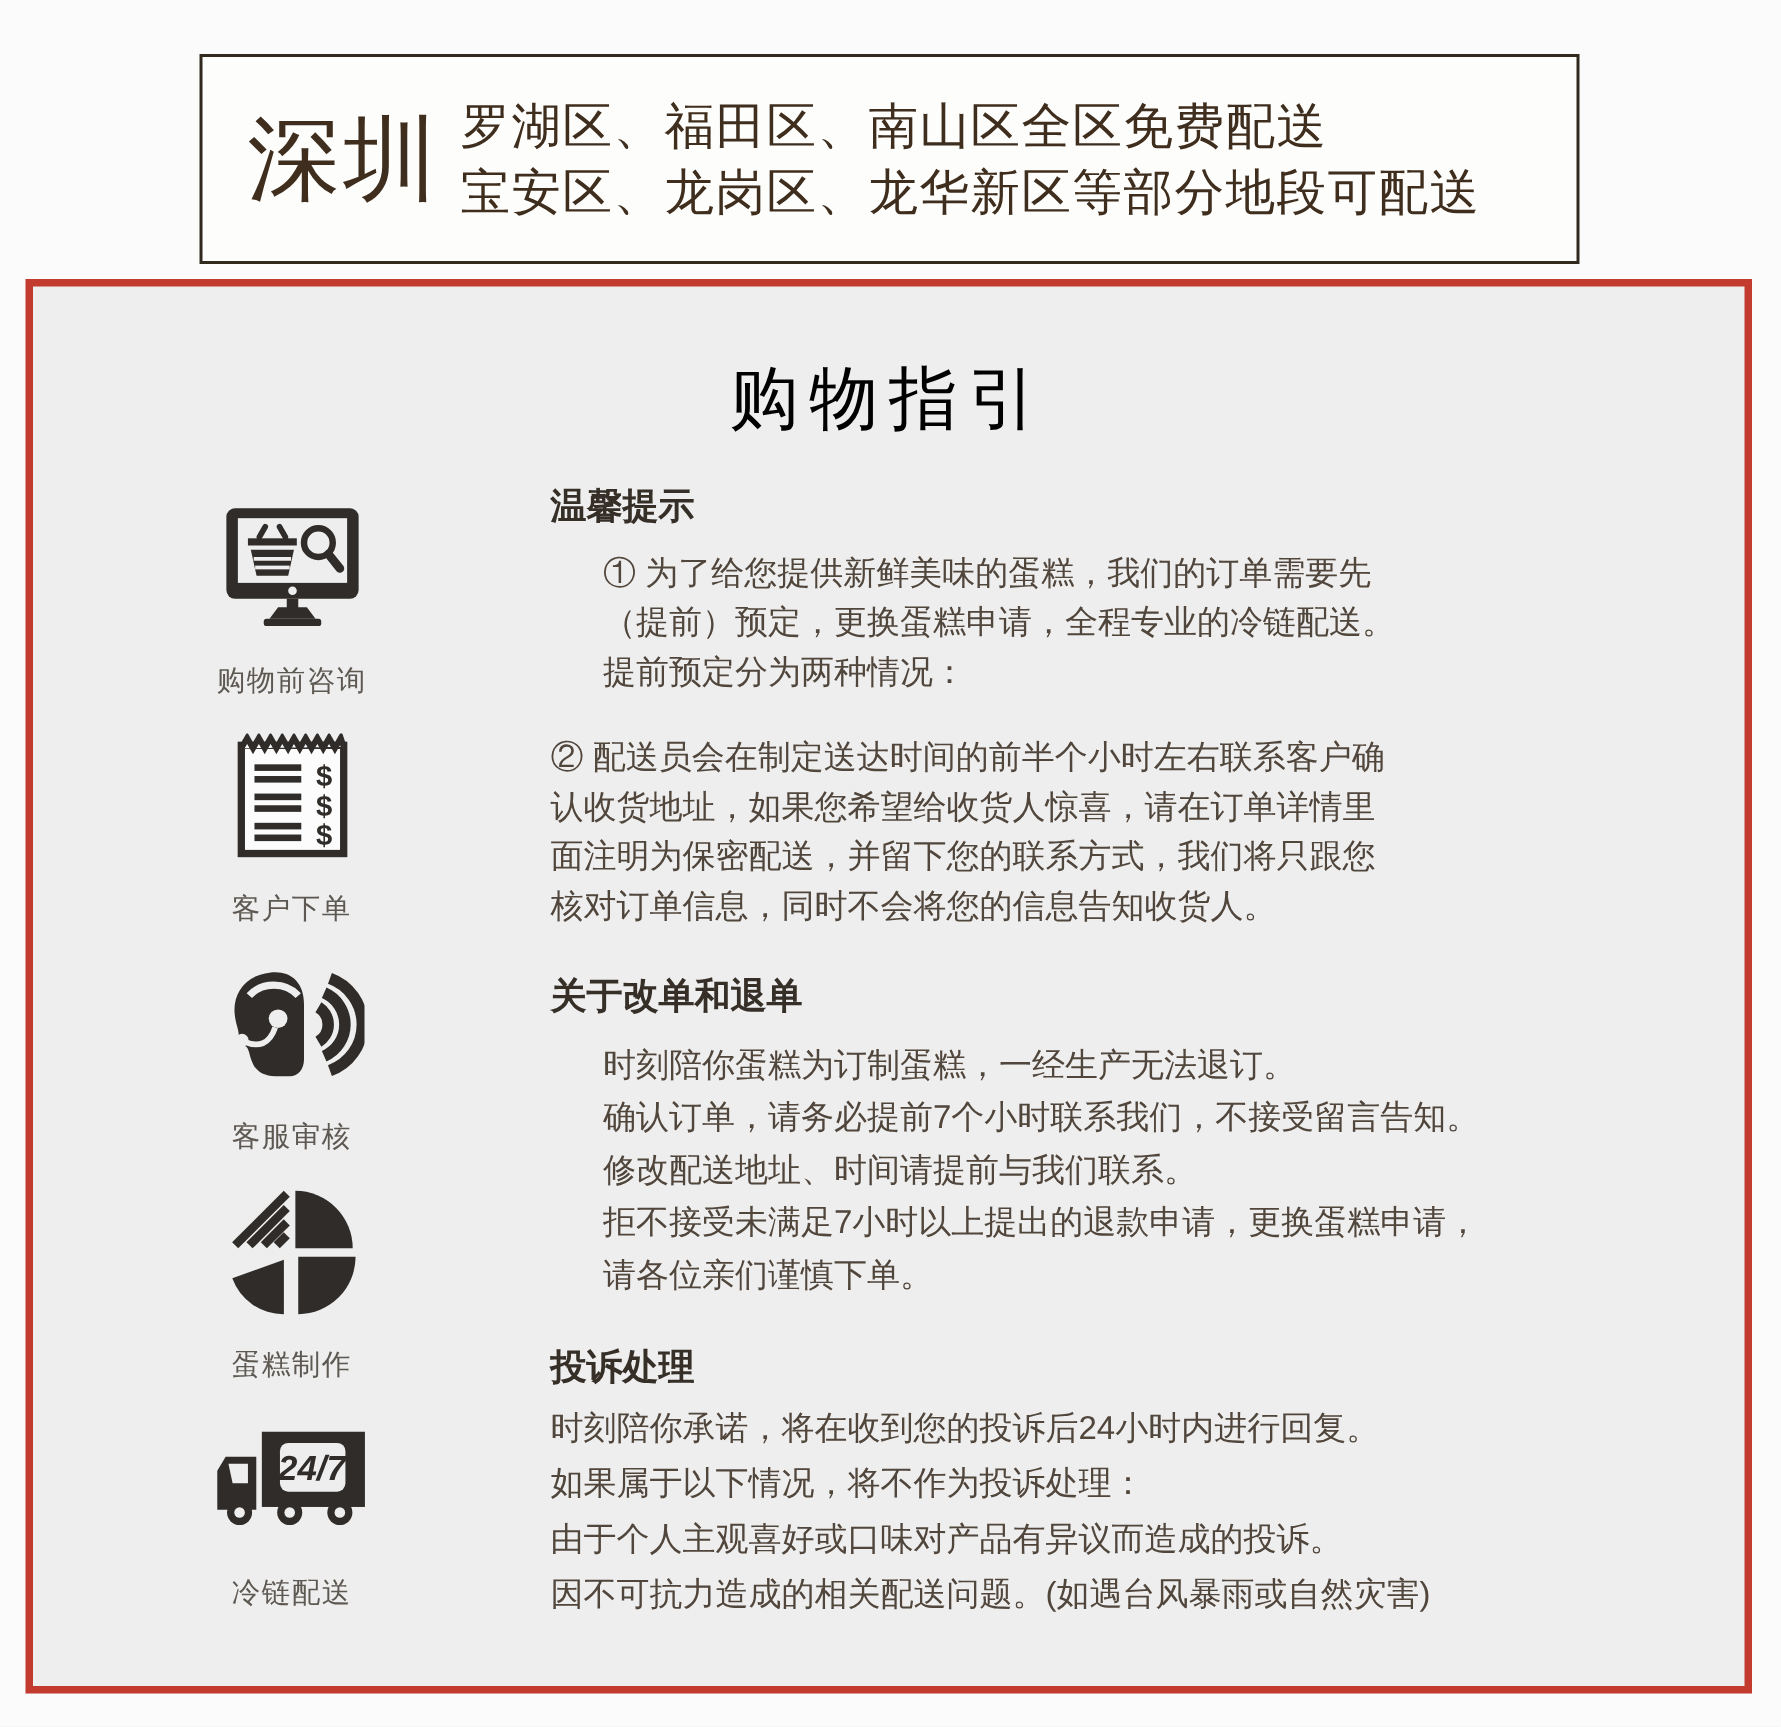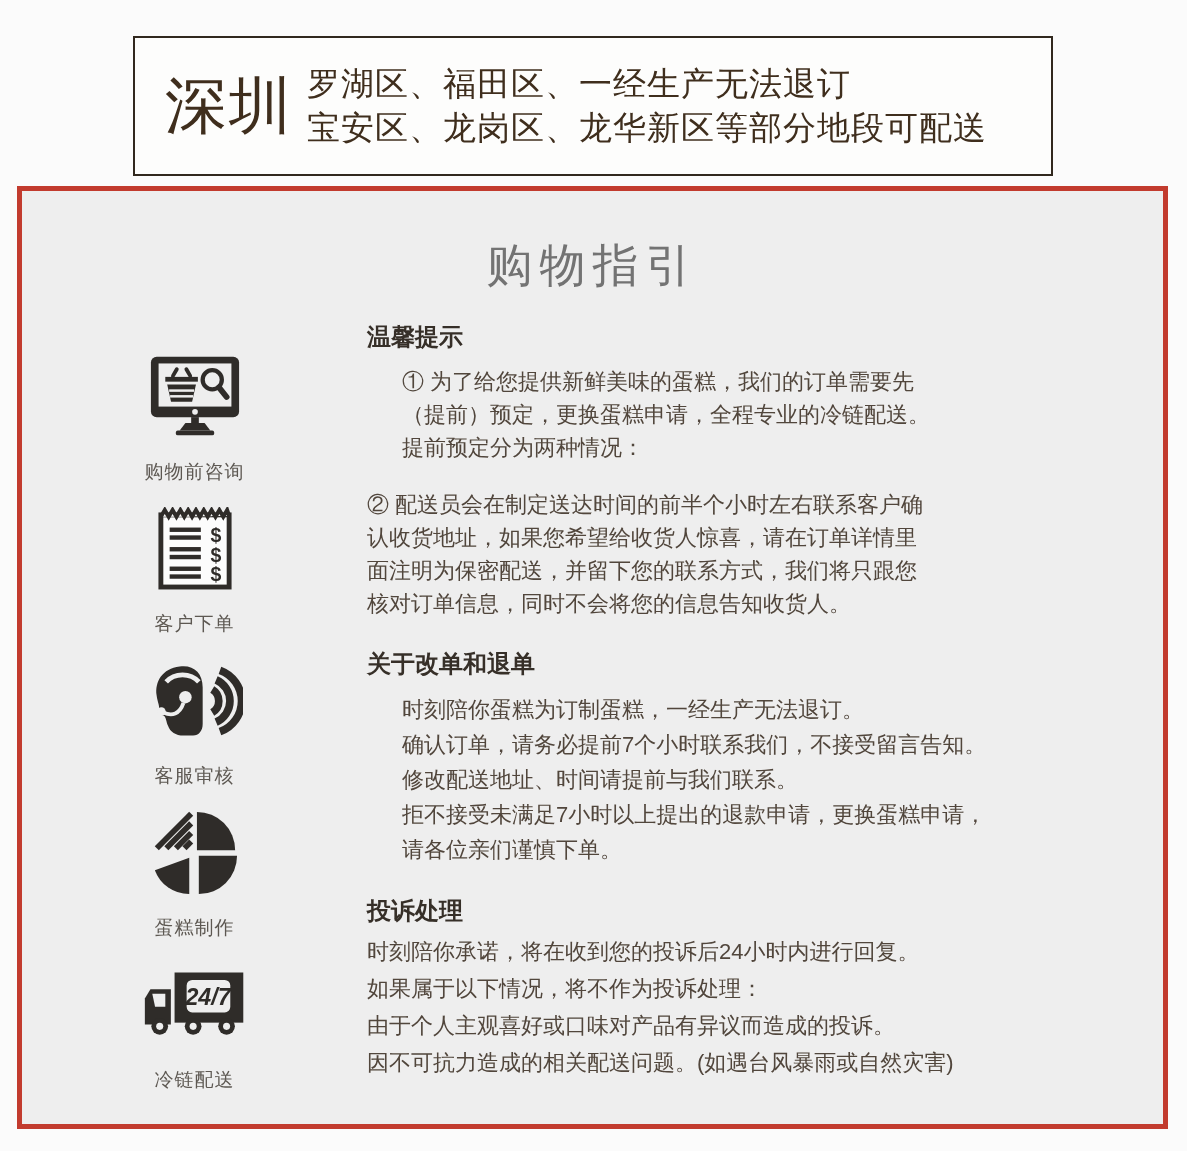--- a/index.html
+++ b/index.html
@@ -32,51 +32,51 @@
   .panel {
     position:absolute; left:17px; top:186px;
     width:1151px; height:943px;
     background:#eeeeee;
     border:5px solid #c23b2e;
   }
   .panel-title {
     margin-top:44px;
     text-align:center;
     font-size:46px; font-weight:300; letter-spacing:7px;
-    color:#737373;
+    color:#000000;
   }
   .content-row { display:flex; margin-top:4px; }
   
   .steps-col {
     width:345px; flex:0 0 345px;
     display:flex; flex-direction:column; align-items:center;
     padding-top:32px;
   }
-  .step { height:152px; display:flex; flex-direction:column; align-items:center;justify-content:flex-end; }
+  .step { height:152px; display:flex; flex-direction:column; align-items:center; }
   .step-icon-box { height:92px; display:flex; align-items:center; justify-content:center; }
   .step-label { margin-top:16px; font-size:19px; color:#5d5852; letter-spacing:1px; }
   
   .text-col { width:680px; padding-top:20px; }
   .sec-heading { font-size:24px; font-weight:700; color:#362f28; }
   .body-line { font-size:22px; line-height:33px; color:#51463c; white-space:nowrap; }
   .bold-line { font-size:22px; line-height:33px; color:#453a30; font-weight:700; padding-left:52px; white-space:nowrap; }
   .mt-s { margin-top:12px;margin-left:35px; }
   .mt-m { margin-top:24px; }
   .mt-l { margin-top:28px; }
   .changes-lines .body-line { line-height:35px; }
   .complaints-lines .body-line { line-height:37px; }
   svg { display:block; }
 </style>
 </head>
 <body>
 
 <div class="banner">
   <div class="banner-city">深圳</div>
   <div class="banner-lines">
-    <div class="banner-line">罗湖区、福田区、一经生产无法退订</div>
+    <div class="banner-line">罗湖区、福田区、南山区全区免费配送</div>
     <div class="banner-line">宝安区、龙岗区、龙华新区等部分地段可配送</div>
   </div>
 </div>
 
 <div class="panel">
   <div class="panel-title">购物指引</div>
 
   <div class="content-row">
 
     <div class="steps-col">

